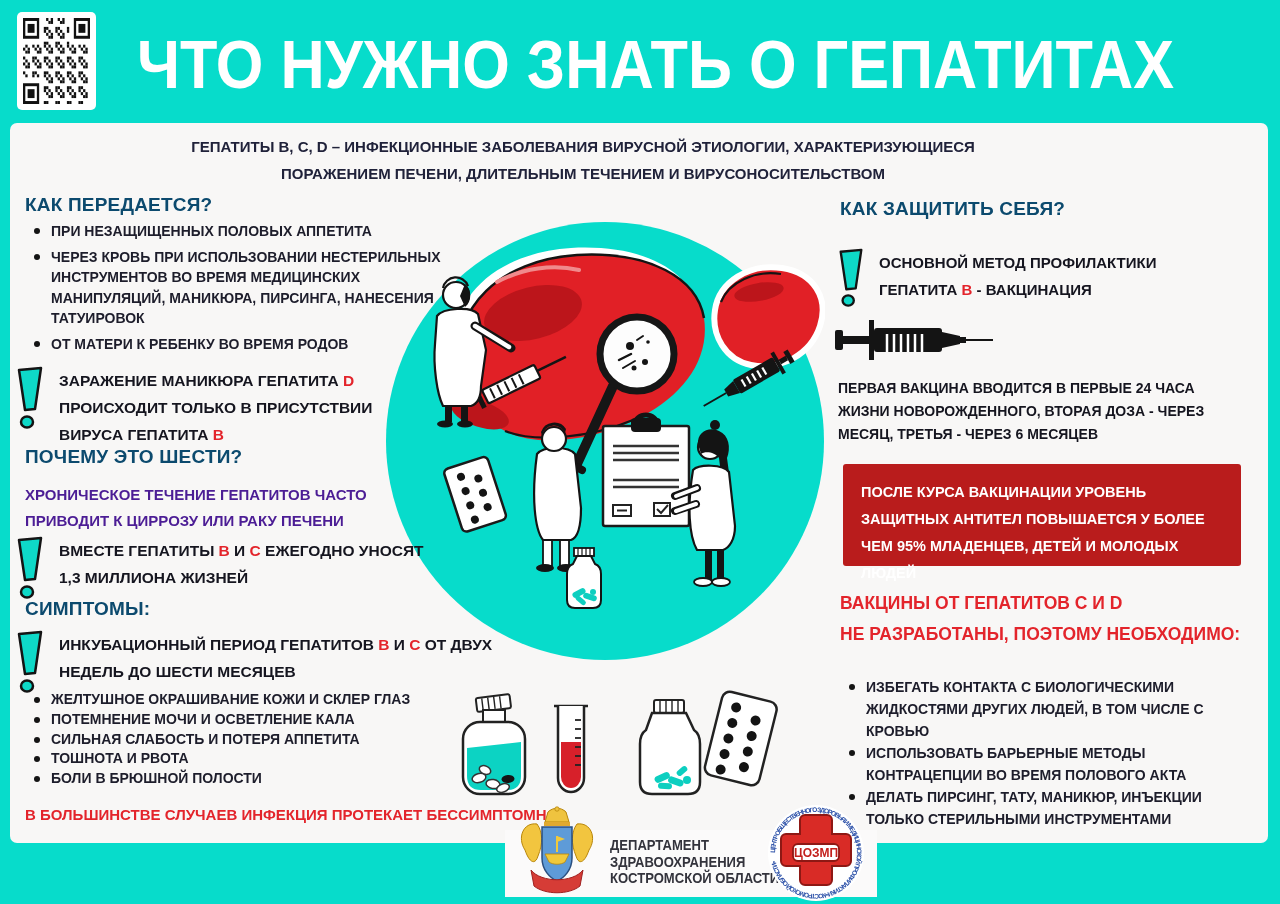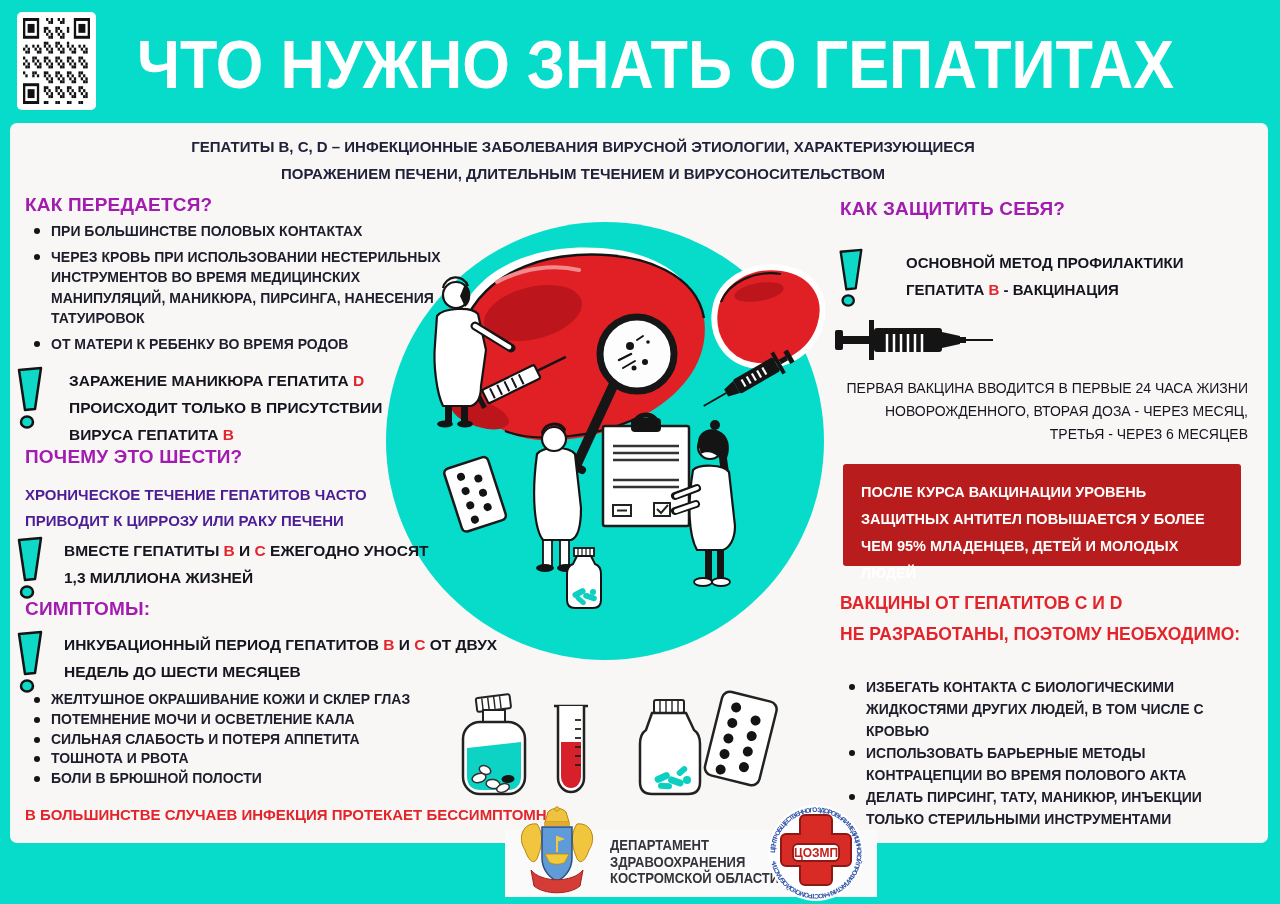--- a/index.html
+++ b/index.html
@@ -10,36 +10,36 @@
   }
   .card{position:absolute;left:10px;top:123px;width:1258px;height:720px;background:#F8F7F6;border-radius:7px;}
   .qr-box{position:absolute;left:17px;top:12px;width:79px;height:98px;background:#FFFFFF;border-radius:5px;display:flex;align-items:center;justify-content:center;}
   .qr-box svg{width:67px;height:86px;}
   .title{
     position:absolute;left:137px;top:16px;height:96px;line-height:96px;
     font-size:68px;font-weight:800;color:#FFFFFF;letter-spacing:0px;white-space:nowrap;
     transform:scaleX(0.9);transform-origin:left center;
   }
   .subtitle{position:absolute;left:10px;top:133px;width:1146px;text-align:center;font-size:15px;line-height:27px;font-weight:800;color:#20223A;}
-  .h-red{position:absolute;color:#a21caf;font-size:19px;font-weight:800;white-space:nowrap;letter-spacing:0.2px;}
+  .h-red{position:absolute;color:#0c4a6e;font-size:19px;font-weight:800;white-space:nowrap;letter-spacing:0.2px;}
   .h-red2{position:absolute;color:#E3242B;font-size:17.5px;font-weight:800;line-height:31px;}
   .blist{position:absolute;margin:0;padding:0;list-style:none;color:#1D1D2B;font-size:14px;font-weight:800;}
   .blist li{padding-left:23px;position:relative;}
   .blist li::before{content:"";position:absolute;left:6px;top:7px;width:6px;height:6px;border-radius:50%;background:#141414;}
   .tr-list{line-height:20.5px;}
   .tr-list li{margin-bottom:5px;}
   .sym-list{line-height:19.8px;}
   .r-list{line-height:22px;}
   .r-list li::before{top:8px;}
-  .warn{position:absolute;display:flex;gap:5px;align-items:flex-start;justify-content:space-between;}
+  .warn{position:absolute;display:flex;gap:13px;align-items:flex-start;}
   .warn .excl{flex:0 0 auto;}
   .warn .wtext{font-size:15.5px;line-height:27px;color:#15151F;font-weight:800;padding-top:1px;}
   .red-letter{color:#E3242B;}
   .text-block{position:absolute;font-size:15px;line-height:26px;color:#4c1d95;font-weight:800;}
-  .sched{position:absolute;font-size:14px;line-height:23px;color:#15151F;font-weight:400;text-align:right;}
+  .sched{position:absolute;font-size:14px;line-height:23px;color:#15151F;font-weight:700;}
   .teal-box{position:absolute;left:843px;top:464px;width:398px;height:102px;background:#b91c1c;border-radius:3px;box-sizing:border-box;padding:15px 18px;}
   .teal-box .ttext{color:#FFFFFF;font-size:14.5px;line-height:27px;font-weight:800;}
   .note-red{position:absolute;color:#E3242B;font-size:15px;font-weight:800;white-space:nowrap;}
   .scene{position:absolute;left:385px;top:218px;}
   .meds{position:absolute;left:448px;top:686px;}
   .syr-icon{position:absolute;left:835px;top:318px;}
   .footer-band{position:absolute;left:505px;top:830px;width:372px;height:67px;background:#FBFAFA;}
   .emblem{position:absolute;left:511px;top:806px;}
   .dept{position:absolute;left:610px;top:837px;font-size:14.5px;line-height:16.5px;font-weight:800;color:#33333C;transform:scaleX(0.9);transform-origin:left top;white-space:nowrap;}
   .cozmp{position:absolute;left:766px;top:803px;}
@@ -391,21 +391,21 @@
       <line x1="44" y1="-4" x2="44" y2="4" stroke="#FFFFFF" stroke-width="2.2"></line>
       <line x1="50" y1="-4" x2="50" y2="4" stroke="#FFFFFF" stroke-width="2.2"></line>
       <rect x="64" y="-12" width="4" height="24" fill="#141414"></rect>
       <line x1="68" y1="0" x2="76" y2="0" stroke="#141414" stroke-width="5"></line>
       <rect x="76" y="-7" width="5" height="14" fill="#141414"></rect>
     </g>
   </svg>
 
   <div class="h-red" style="left:25px;top:194px;">КАК ПЕРЕДАЕТСЯ?</div>
   <ul class="blist tr-list" style="left:28px;top:221px;width:420px;">
-      <li>ПРИ БОЛЬШИНСТВЕ ПОЛОВЫХ КОНТАКТАХ</li>
+      <li>ПРИ НЕЗАЩИЩЕННЫХ ПОЛОВЫХ АППЕТИТА</li>
       <li>ЧЕРЕЗ КРОВЬ ПРИ ИСПОЛЬЗОВАНИИ НЕСТЕРИЛЬНЫХ ИНСТРУМЕНТОВ ВО ВРЕМЯ МЕДИЦИНСКИХ МАНИПУЛЯЦИЙ, МАНИКЮРА, ПИРСИНГА, НАНЕСЕНИЯ ТАТУИРОВОК</li>
       <li>ОТ МАТЕРИ К РЕБЕНКУ ВО ВРЕМЯ РОДОВ</li>
     </ul>
 
   <div class="warn" style="left:14px;top:366px;width:400px;">
     <svg class="excl" viewBox="0 0 32 64" width="32" height="64">
         <use href="#excl-def"></use>
       </svg>
     <div class="wtext" style="width:345px;"><span>ЗАРАЖЕНИЕ МАНИКЮРА ГЕПАТИТА </span><span class="red-letter">D</span><span> ПРОИСХОДИТ ТОЛЬКО В ПРИСУТСТВИИ ВИРУСА ГЕПАТИТА </span><span class="red-letter">B</span></div>
   </div>

